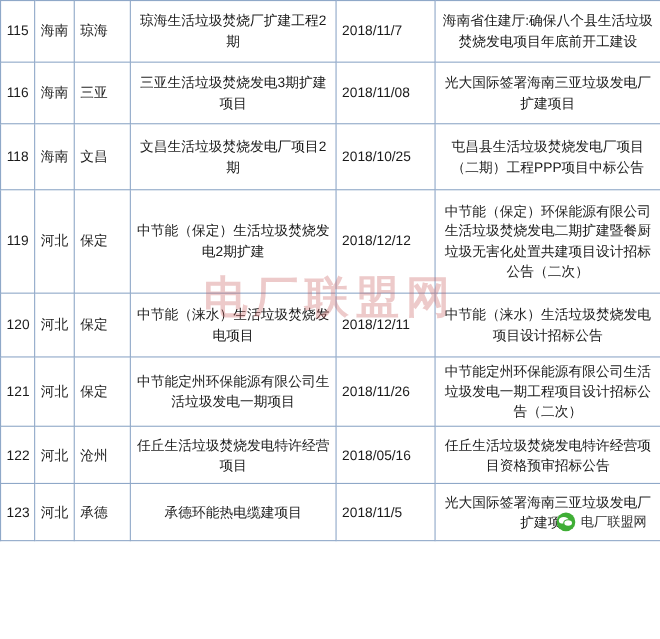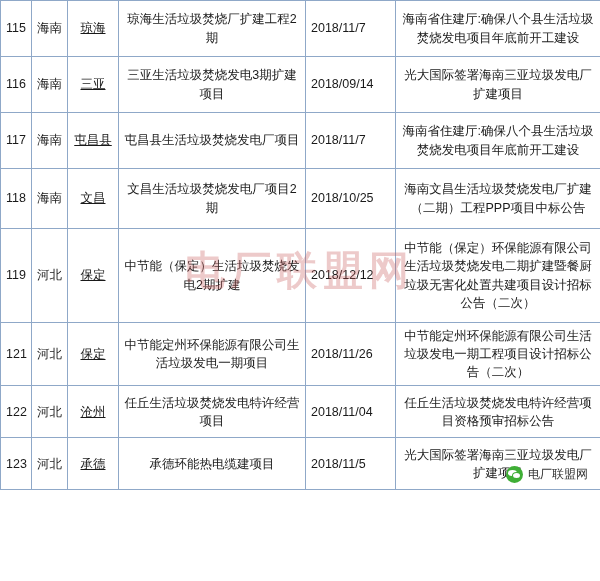--- a/index.html
+++ b/index.html
@@ -45,25 +45,24 @@
     font-size: 12.5px;
   }
   td.prov {
     text-align: left;
     color: #111;
     font-size: 12.5px;
     letter-spacing: 0px;
     padding: 4px 2px;
   }
   td.city {
-    text-align: center;
+    text-align: left;
     color: #111;
     font-size: 12.5px;
     padding: 4px 2px;
-    text-decoration: underline;
   }
   td.proj {
     color: #1f4fd8;
     text-align: center;
     font-size: 12.5px;
     margin-left: 24px;
   }
   td.date {
     color: #1f4fd8;
     text-align: left;
@@ -162,67 +161,67 @@
         <td class="proj">琼海生活垃圾焚烧厂扩建工程2期</td>
         <td class="date">2018/11/7</td>
         <td class="note">海南省住建厅:确保八个县生活垃圾焚烧发电项目年底前开工建设</td>
       </tr>
 
       <tr style="height:56px">
         <td class="idx">116</td>
         <td class="prov"><span class="prov-inner">海南</span></td>
         <td class="city">三亚</td>
         <td class="proj">三亚生活垃圾焚烧发电3期扩建项目</td>
-        <td class="date">2018/09/14</td>
+        <td class="date">2018/11/08</td>
         <td class="note">光大国际签署海南三亚垃圾发电厂扩建项目</td>
       </tr>
 
-      <tr style="height:56px">
-        <td class="idx">117</td>
-        <td class="prov"><span class="prov-inner">海南</span></td>
-        <td class="city">屯昌县</td>
-        <td class="proj">屯昌县生活垃圾焚烧发电厂项目</td>
-        <td class="date">2018/11/7</td>
-        <td class="note">海南省住建厅:确保八个县生活垃圾焚烧发电项目年底前开工建设</td>
-      </tr>
 
       <tr style="height:60px">
         <td class="idx">118</td>
         <td class="prov"><span class="prov-inner">海南</span></td>
         <td class="city">文昌</td>
         <td class="proj">文昌生活垃圾焚烧发电厂项目2期</td>
         <td class="date">2018/10/25</td>
-        <td class="note">海南文昌生活垃圾焚烧发电厂扩建（二期）工程PPP项目中标公告</td>
+        <td class="note">屯昌县生活垃圾焚烧发电厂项目（二期）工程PPP项目中标公告</td>
       </tr>
 
       <tr style="height:94px">
         <td class="idx">119</td>
         <td class="prov"><span class="prov-inner">河北</span></td>
         <td class="city">保定</td>
         <td class="proj">中节能（保定）生活垃圾焚烧发电2期扩建</td>
         <td class="date">2018/12/12</td>
         <td class="note">中节能（保定）环保能源有限公司生活垃圾焚烧发电二期扩建暨餐厨垃圾无害化处置共建项目设计招标公告（二次）</td>
       </tr>
 
+      <tr style="height:58px">
+        <td class="idx">120</td>
+        <td class="prov"><span class="prov-inner">河北</span></td>
+        <td class="city">保定</td>
+        <td class="proj">中节能（涞水）生活垃圾焚烧发电项目</td>
+        <td class="date">2018/12/11</td>
+        <td class="note">中节能（涞水）生活垃圾焚烧发电项目设计招标公告</td>
+      </tr>
 
       <tr style="height:58px">
         <td class="idx">121</td>
         <td class="prov"><span class="prov-inner">河北</span></td>
         <td class="city">保定</td>
         <td class="proj">中节能定州环保能源有限公司生活垃圾发电一期项目</td>
         <td class="date">2018/11/26</td>
         <td class="note">中节能定州环保能源有限公司生活垃圾发电一期工程项目设计招标公告（二次）</td>
       </tr>
 
       <tr style="height:52px">
         <td class="idx">122</td>
         <td class="prov"><span class="prov-inner">河北</span></td>
         <td class="city">沧州</td>
         <td class="proj">任丘生活垃圾焚烧发电特许经营项目</td>
-        <td class="date">2018/11/04</td>
+        <td class="date">2018/05/16</td>
         <td class="note">任丘生活垃圾焚烧发电特许经营项目资格预审招标公告</td>
       </tr>
 
       <tr style="height:52px">
         <td class="idx">123</td>
         <td class="prov"><span class="prov-inner">河北</span></td>
         <td class="city">承德</td>
         <td class="proj">承德环能热电缆建项目</td>
         <td class="date">2018/11/5</td>
         <td class="note">光大国际签署海南三亚垃圾发电厂扩建项目</td>

